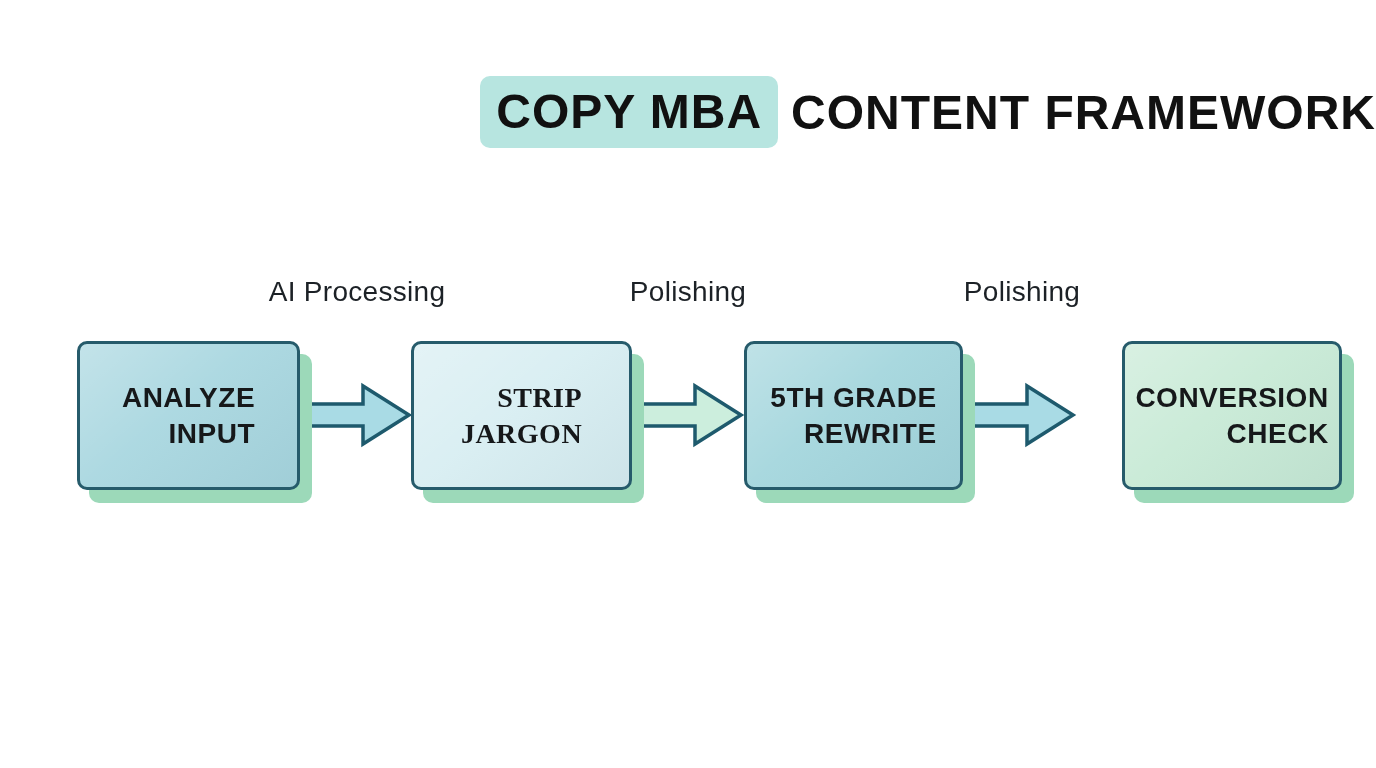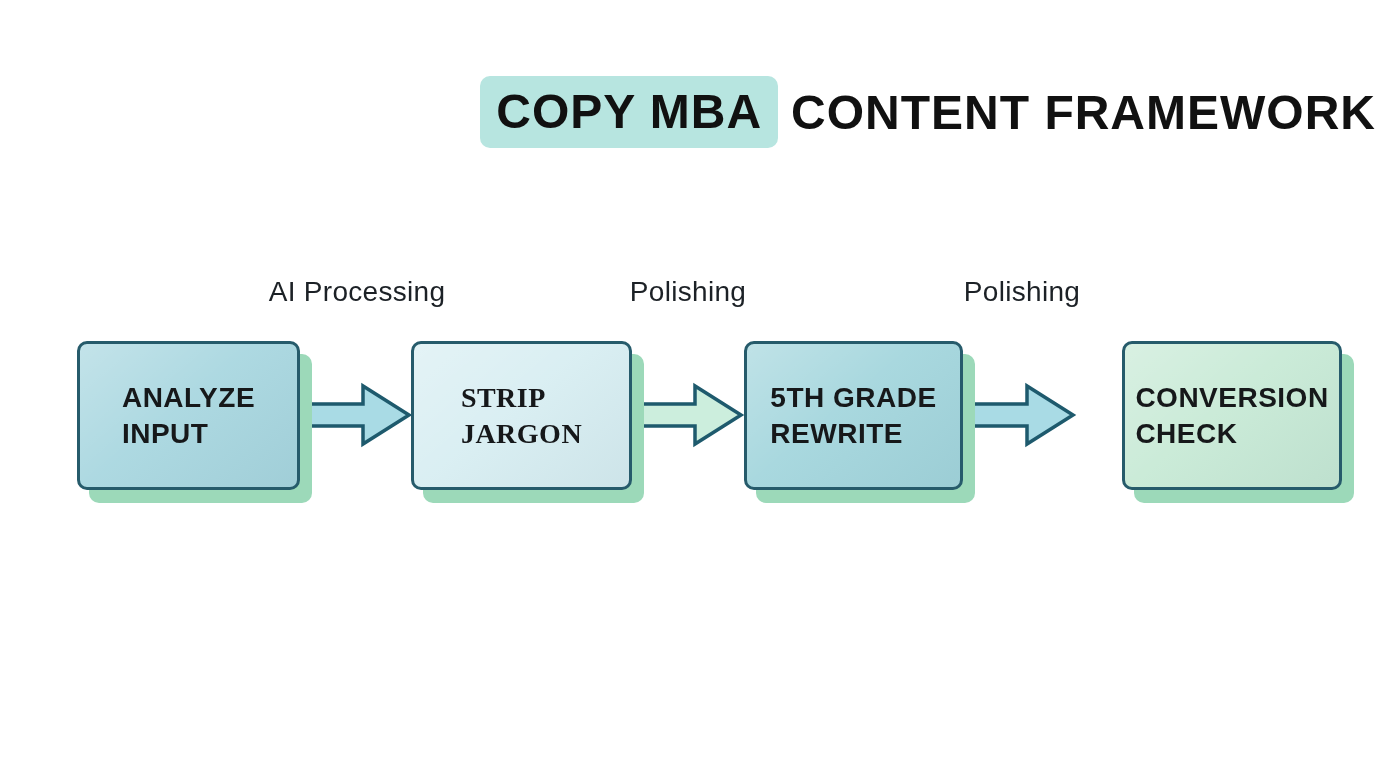--- a/index.html
+++ b/index.html
@@ -39,21 +39,21 @@
   
   .step {
     position: absolute;
     top: 341px;
     height: 149px;
     border: 3px solid #265b6b;
     border-radius: 10px;
     display: flex;
     align-items: center;
     justify-content: center;
-    text-align: left;
+    text-align: right;
     white-space: pre-line;
     font-weight: 800;
     font-size: 28px;
     line-height: 1.28;
     letter-spacing: 0.5px;
     color: #16181a;
     background-image: linear-gradient(140deg, rgba(255,255,255,0.30) 0%, rgba(255,255,255,0.05) 45%, rgba(0,40,60,0.05) 100%);
     z-index: 3;
   }
   .step-1 { left: 77px;   width: 223px; }

